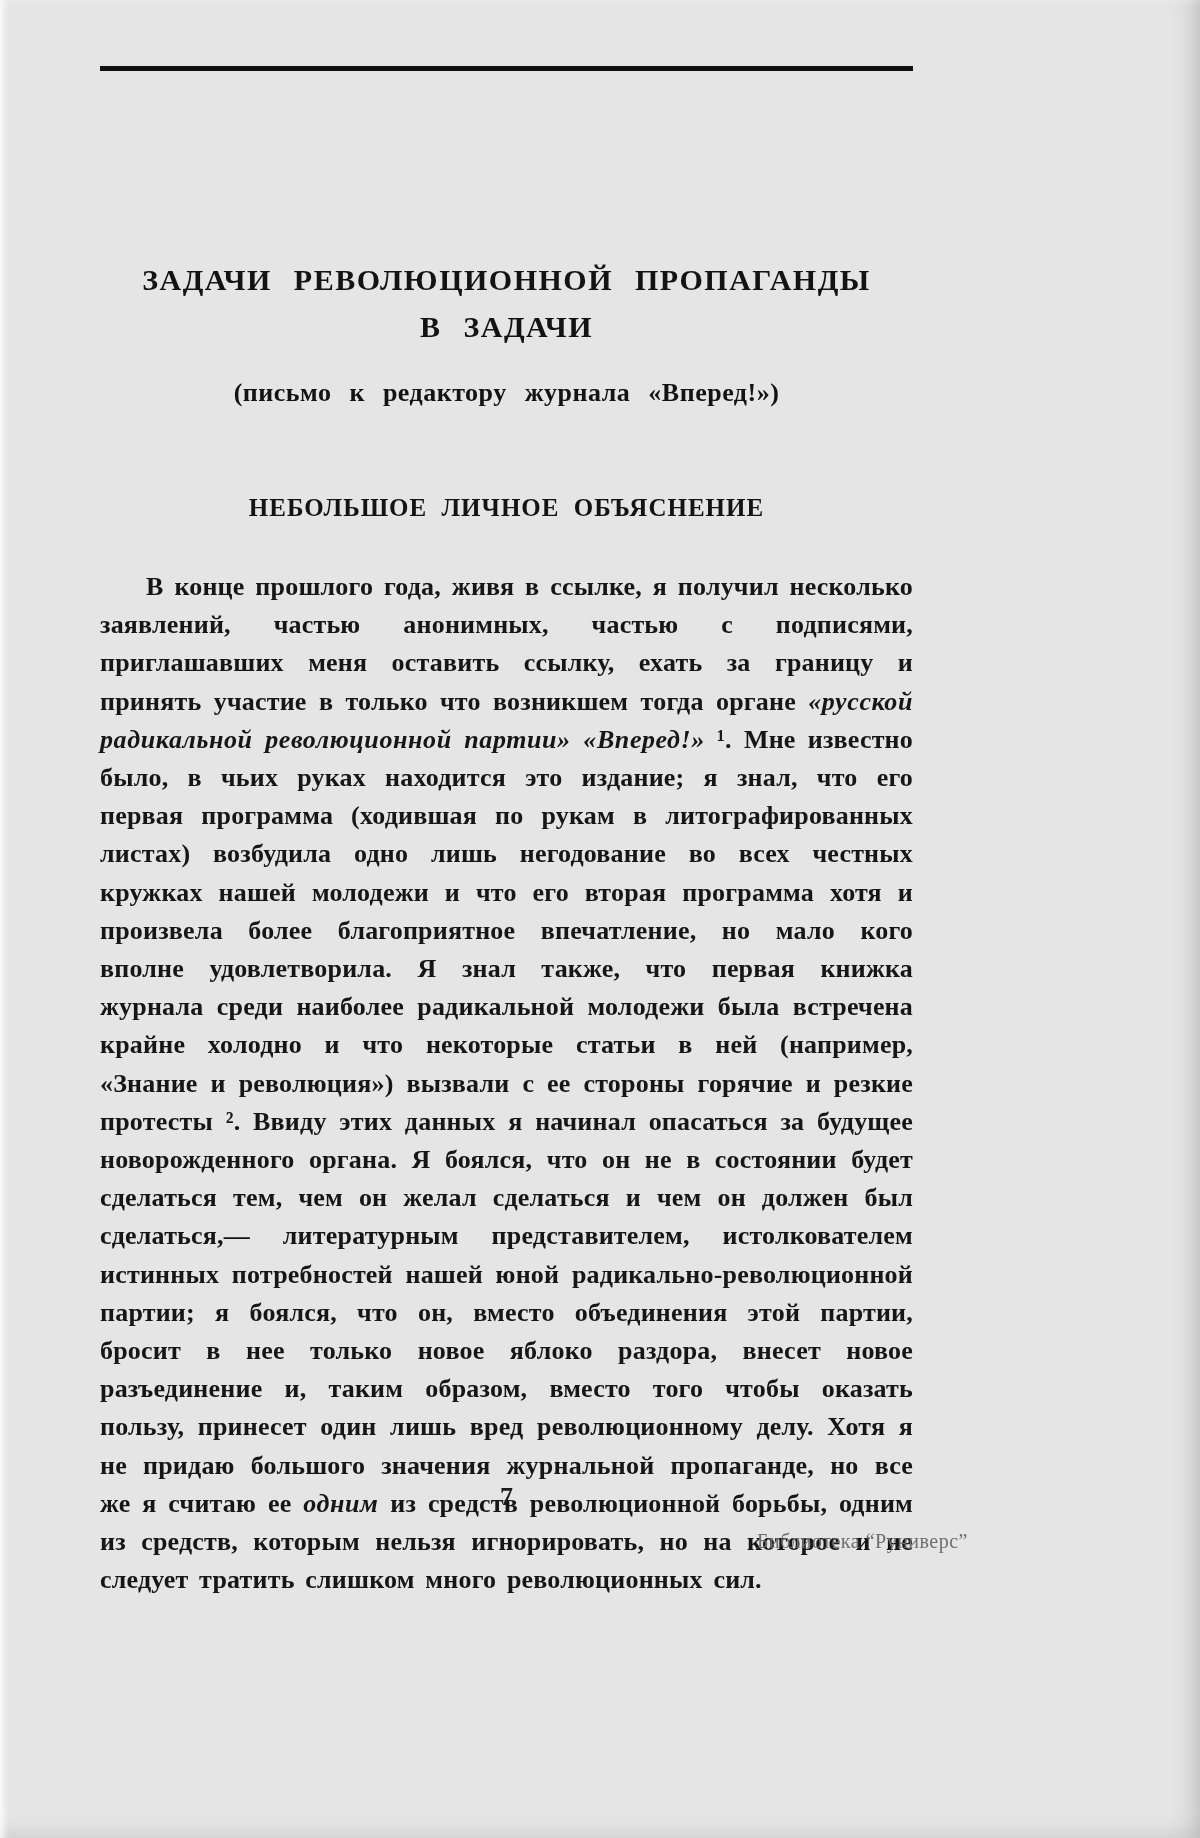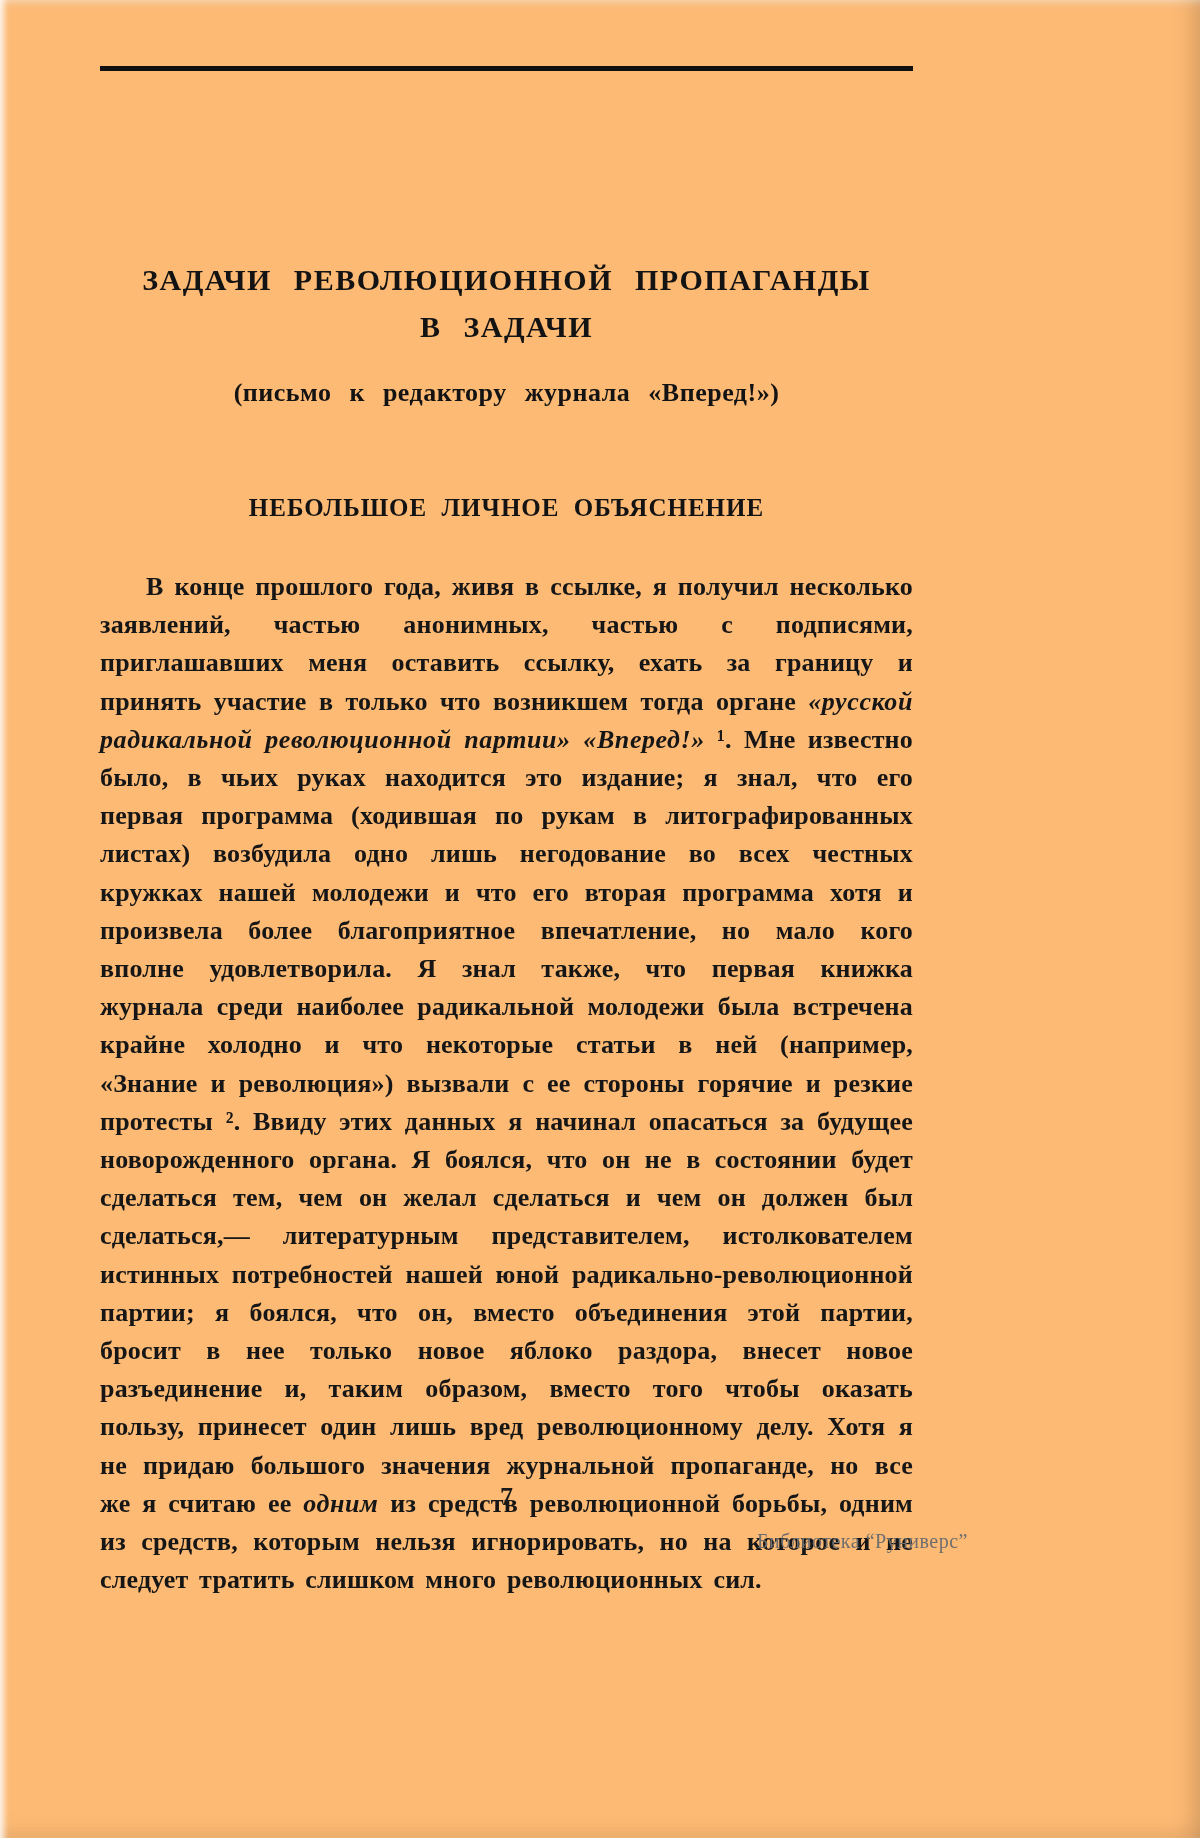--- a/index.html
+++ b/index.html
@@ -5,21 +5,21 @@
   html, body {
     margin: 0;
     padding: 0;
     background: #ffffff;
   }
   .page {
     position: relative;
     width: 1200px;
     height: 1838px;
     margin: 0 auto;
-    background: #fdba74;
+    background: #e5e5e5;
     font-family: "Liberation Serif", "DejaVu Serif", serif;
     color: #151515;
     overflow: hidden;
     box-shadow:
       inset 8px 0 6px -4px rgba(255,255,255,0.85),
       inset -18px 0 26px -14px rgba(0,0,0,0.18),
       inset 0 -16px 24px -14px rgba(0,0,0,0.10),
       inset 0 10px 10px -8px rgba(255,255,255,0.5);
   }
   .top-rule {

